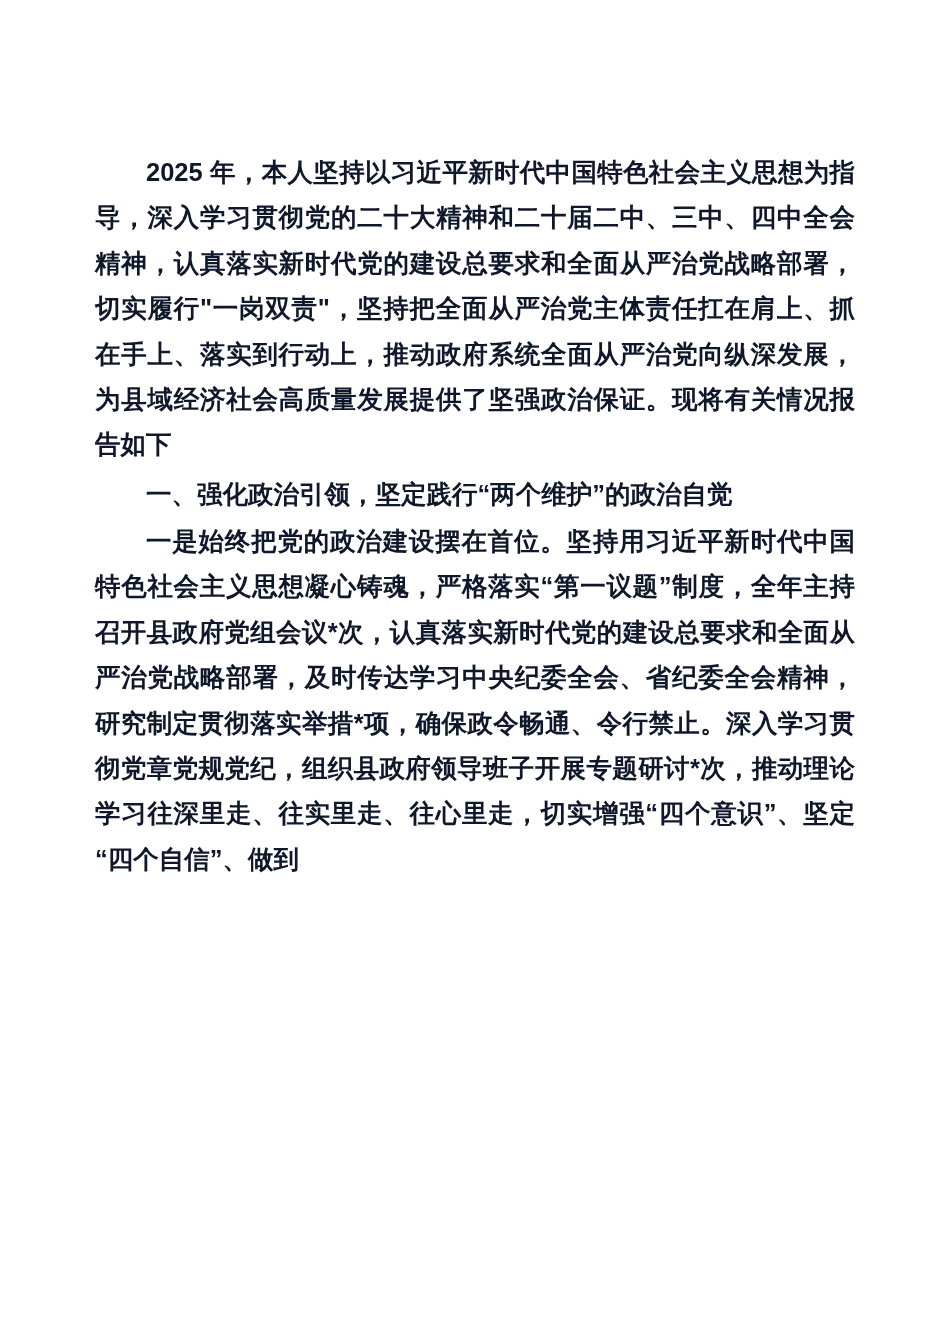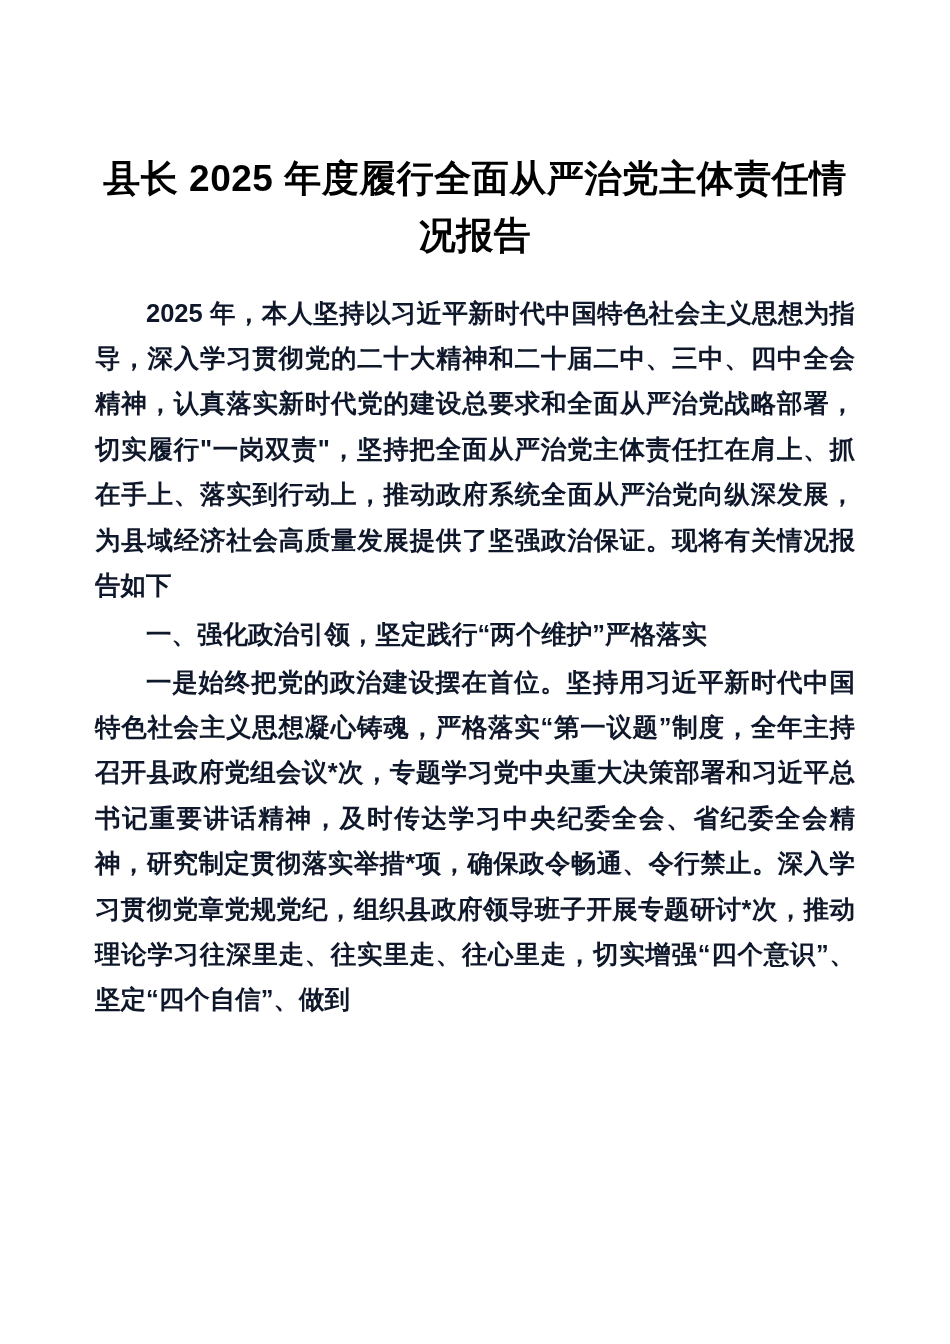--- a/index.html
+++ b/index.html
@@ -44,17 +44,16 @@
     letter-spacing: 0px;
   }
   .para.section-heading {
     margin-top: 4px;
   }
 </style>
 </head>
 <body>
 
 <div class="page">
-  <h1 class="doc-title">县长 2025 年度履行全面从严治党主体责任情况报告</h1>
   <p class="para">2025 年，本人坚持以习近平新时代中国特色社会主义思想为指导，深入学习贯彻党的二十大精神和二十届二中、三中、四中全会精神，认真落实新时代党的建设总要求和全面从严治党战略部署，切实履行"一岗双责"，坚持把全面从严治党主体责任扛在肩上、抓在手上、落实到行动上，推动政府系统全面从严治党向纵深发展，为县域经济社会高质量发展提供了坚强政治保证。现将有关情况报告如下</p>
-  <p class="para section-heading">一、强化政治引领，坚定践行“两个维护”严格落实</p>
-  <p class="para">一是始终把党的政治建设摆在首位。坚持用习近平新时代中国特色社会主义思想凝心铸魂，严格落实“第一议题”制度，全年主持召开县政府党组会议*次，专题学习党中央重大决策部署和习近平总书记重要讲话精神，及时传达学习中央纪委全会、省纪委全会精神，研究制定贯彻落实举措*项，确保政令畅通、令行禁止。深入学习贯彻党章党规党纪，组织县政府领导班子开展专题研讨*次，推动理论学习往深里走、往实里走、往心里走，切实增强“四个意识”、坚定“四个自信”、做到</p>
+  <p class="para section-heading">一、强化政治引领，坚定践行“两个维护”的政治自觉</p>
+  <p class="para">一是始终把党的政治建设摆在首位。坚持用习近平新时代中国特色社会主义思想凝心铸魂，严格落实“第一议题”制度，全年主持召开县政府党组会议*次，认真落实新时代党的建设总要求和全面从严治党战略部署，及时传达学习中央纪委全会、省纪委全会精神，研究制定贯彻落实举措*项，确保政令畅通、令行禁止。深入学习贯彻党章党规党纪，组织县政府领导班子开展专题研讨*次，推动理论学习往深里走、往实里走、往心里走，切实增强“四个意识”、坚定“四个自信”、做到</p>
 </div>
 
 </body></html>

